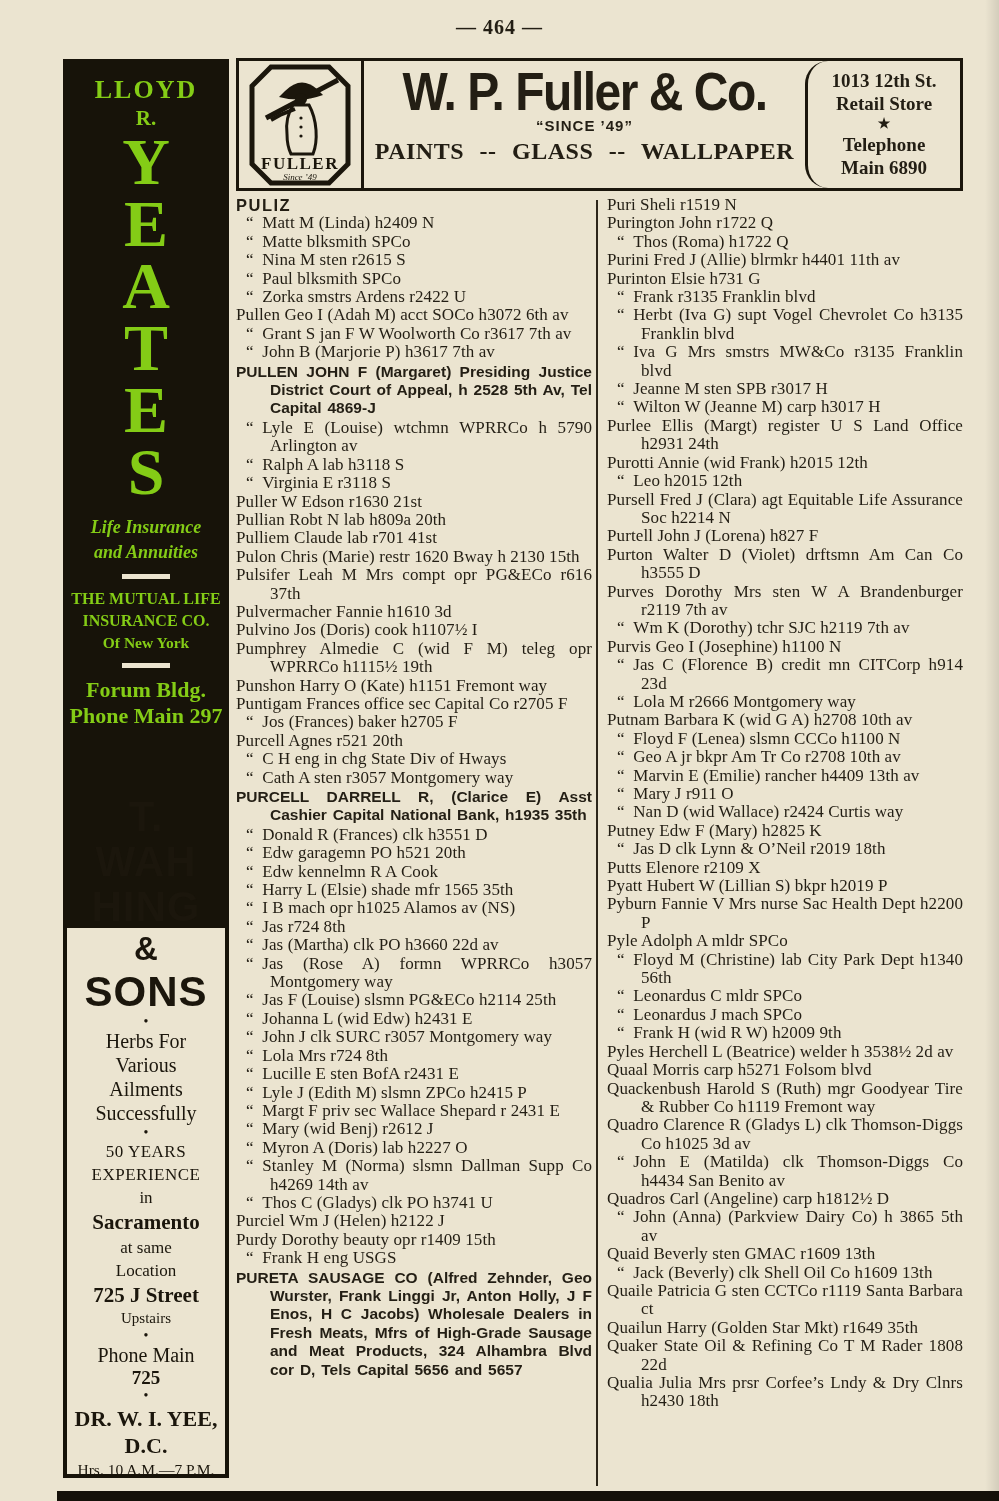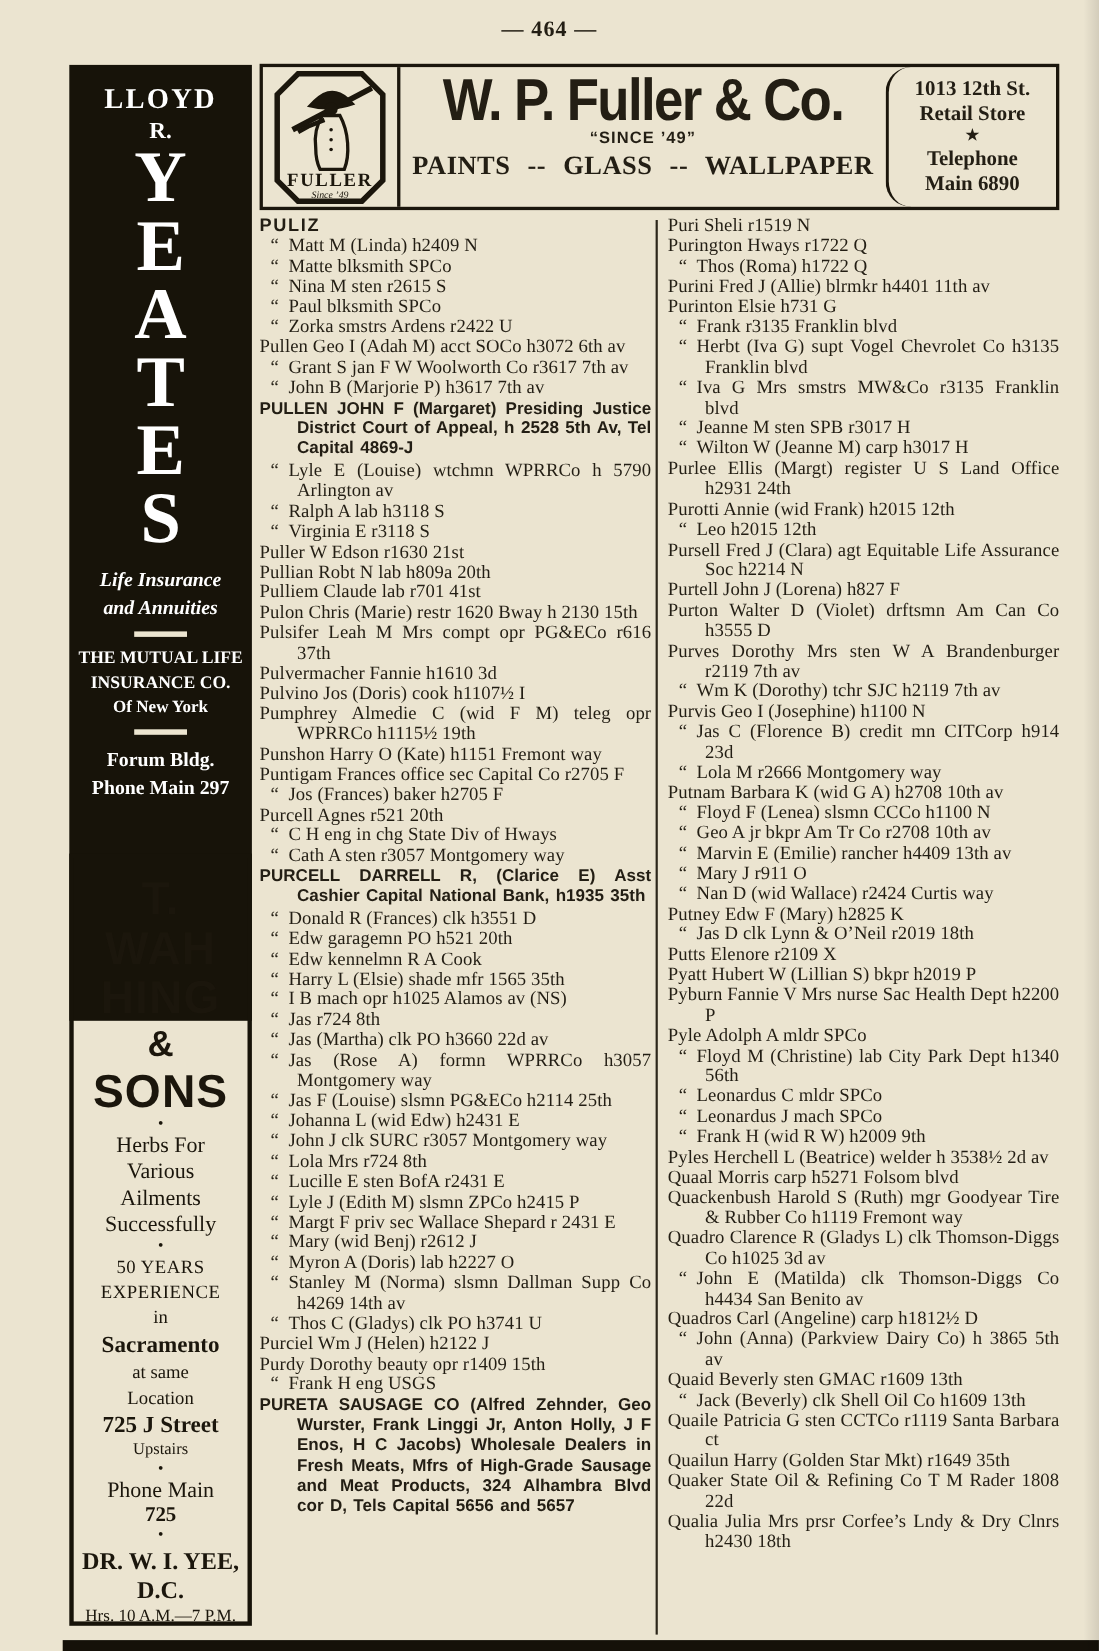--- a/index.html
+++ b/index.html
@@ -3,30 +3,30 @@
 <meta charset="utf-8">
 <style>
   html,body{margin:0;padding:0;background:#cfc8b4;}
   .page{position:relative;width:999px;height:1501px;background:#ebe4d0;overflow:hidden;
         font-family:"Liberation Serif",serif;color:#231e14;}
   .pageno{position:absolute;top:16px;left:0;width:100%;text-align:center;
           font-size:20px;font-weight:bold;letter-spacing:1px;}
 
   
   .ad-yeates{position:absolute;left:63px;top:59px;width:166px;height:869px;
-             background:#171309;color:#ffffff;text-align:center;box-sizing:border-box;padding-top:16px;}
+             background:#171309;color:#84cc16;text-align:center;box-sizing:border-box;padding-top:16px;}
   .L-lloyd{font-size:26px;font-weight:bold;letter-spacing:2px;line-height:30px;}
   .L-lloyd2{font-size:21px;font-weight:bold;line-height:26px;}
   .yl{font-size:66px;font-weight:bold;line-height:62px;}
   .y-bottom{margin-top:12px;}
   .L-ital{font-style:italic;font-weight:bold;font-size:18px;line-height:25px;}
   .L-bar{width:48px;height:5px;background:#ece5d0;margin:9px auto;}
   .L-mut{font-size:16px;font-weight:bold;line-height:22px;}
   .L-mut2{font-size:15.5px;font-weight:bold;line-height:22px;}
-  .L-forum{font-size:18px;font-weight:bold;line-height:26px;}
+  .L-forum{font-size:22px;font-weight:bold;line-height:26px;}
 
   
   .ad-wah{position:absolute;left:63px;top:776px;width:166px;height:702px;
           border:4px solid #171309;box-sizing:border-box;text-align:center;
           padding-top:14px;color:#1b160c;}
   .L-big{font-family:"Liberation Sans",sans-serif;font-weight:bold;font-size:42px;line-height:45px;letter-spacing:1px;}
   .L-amp{font-family:"Liberation Sans",sans-serif;font-weight:bold;font-size:33px;line-height:40px;}
   .L-dot{font-size:14px;line-height:15px;}
   .L-serif{font-size:20px;line-height:24px;}
   .L-caps{font-size:17px;line-height:23px;letter-spacing:.5px;}
@@ -211,21 +211,21 @@
         <div class="e d">“ Stanley M (Norma) slsmn Dallman Supp Co h4269 14th av</div>
         <div class="e d">“ Thos C (Gladys) clk PO h3741 U</div>
         <div class="e n">Purciel Wm J (Helen) h2122 J</div>
         <div class="e n">Purdy Dorothy beauty opr r1409 15th</div>
         <div class="e d">“ Frank H eng USGS</div>
         <div class="e b">PURETA SAUSAGE CO (Alfred Zehnder, Geo Wurster, Frank Linggi Jr, Anton Holly, J F Enos, H C Jacobs) Wholesale Dealers in Fresh Meats, Mfrs of High-Grade Sausage and Meat Products, 324 Alhambra Blvd cor D, Tels Capital 5656 and 5657</div>
       </div>
     <div class="divider"></div>
     <div class="col col-right">
         <div class="e n">Puri Sheli r1519 N</div>
-        <div class="e n">Purington Hways r1722 Q</div>
+        <div class="e n">Purington John r1722 Q</div>
         <div class="e d">“ Thos (Roma) h1722 Q</div>
         <div class="e n">Purini Fred J (Allie) blrmkr h4401 11th av</div>
         <div class="e n">Purinton Elsie h731 G</div>
         <div class="e d">“ Frank r3135 Franklin blvd</div>
         <div class="e d">“ Herbt (Iva G) supt Vogel Chevrolet Co h3135 Franklin blvd</div>
         <div class="e d">“ Iva G Mrs smstrs MW&amp;Co r3135 Franklin blvd</div>
         <div class="e d">“ Jeanne M sten SPB r3017 H</div>
         <div class="e d">“ Wilton W (Jeanne M) carp h3017 H</div>
         <div class="e n">Purlee Ellis (Margt) register U S Land Office h2931 24th</div>
         <div class="e n">Purotti Annie (wid Frank) h2015 12th</div>

